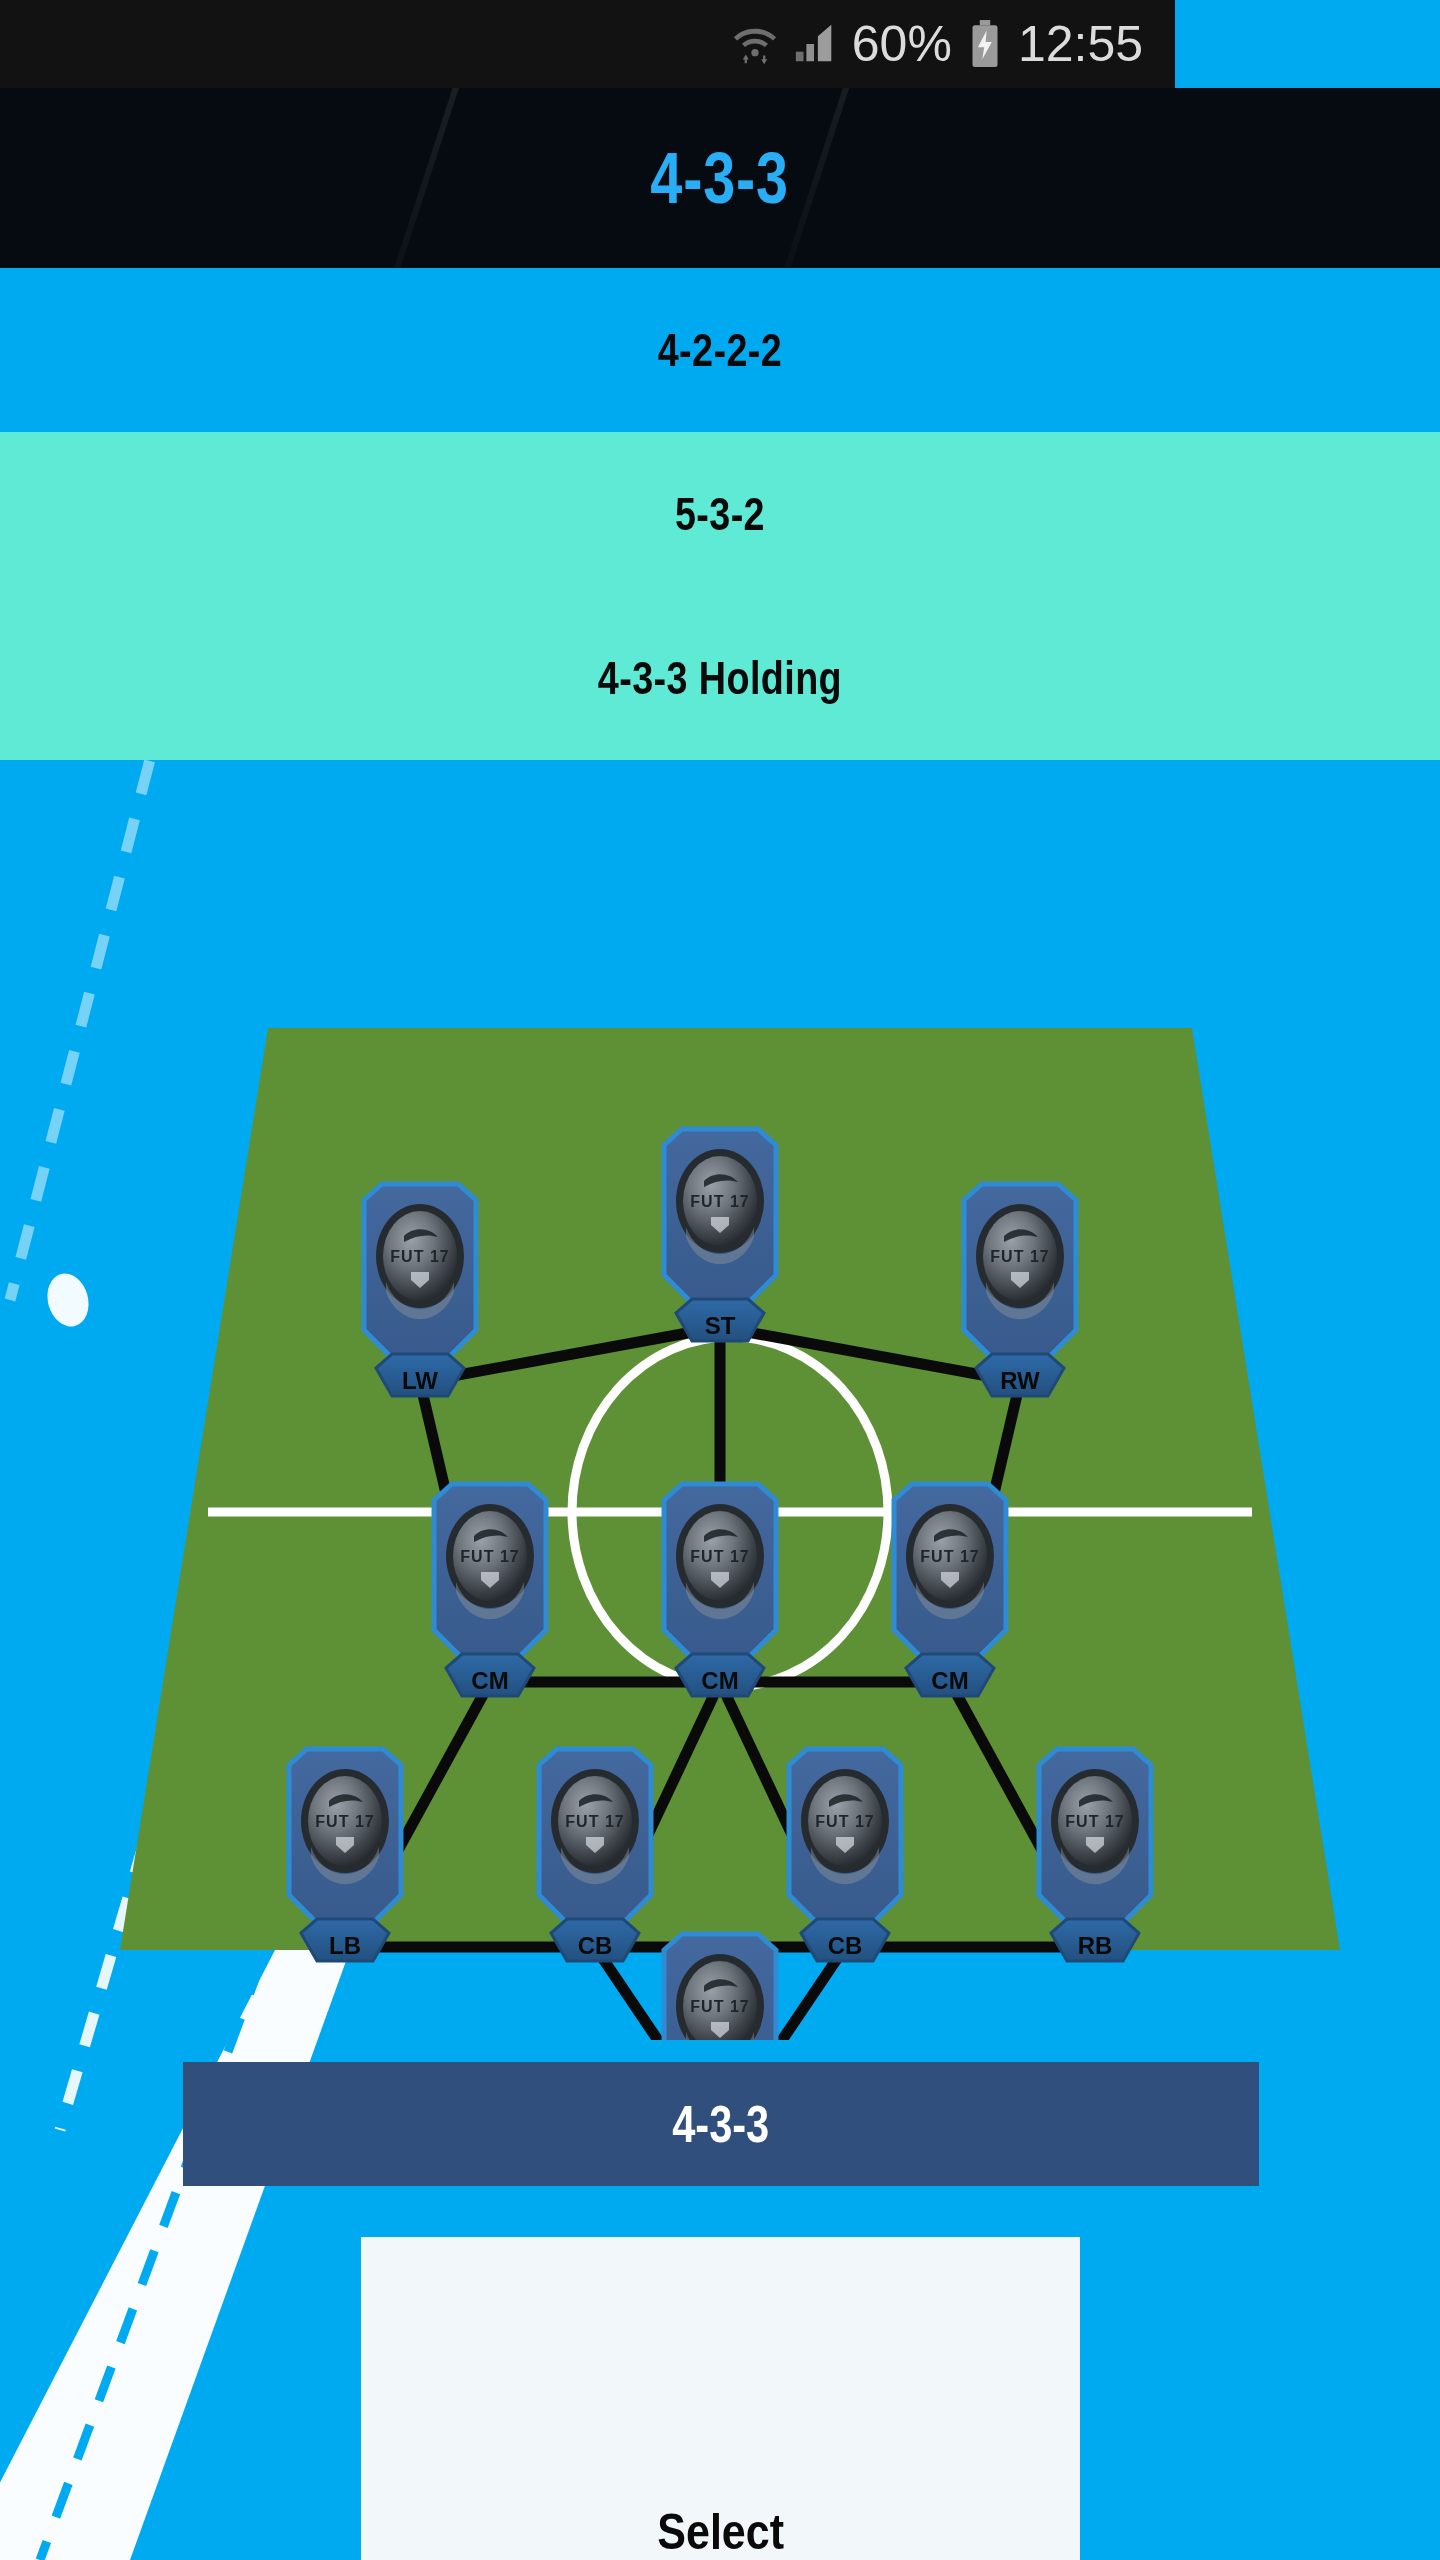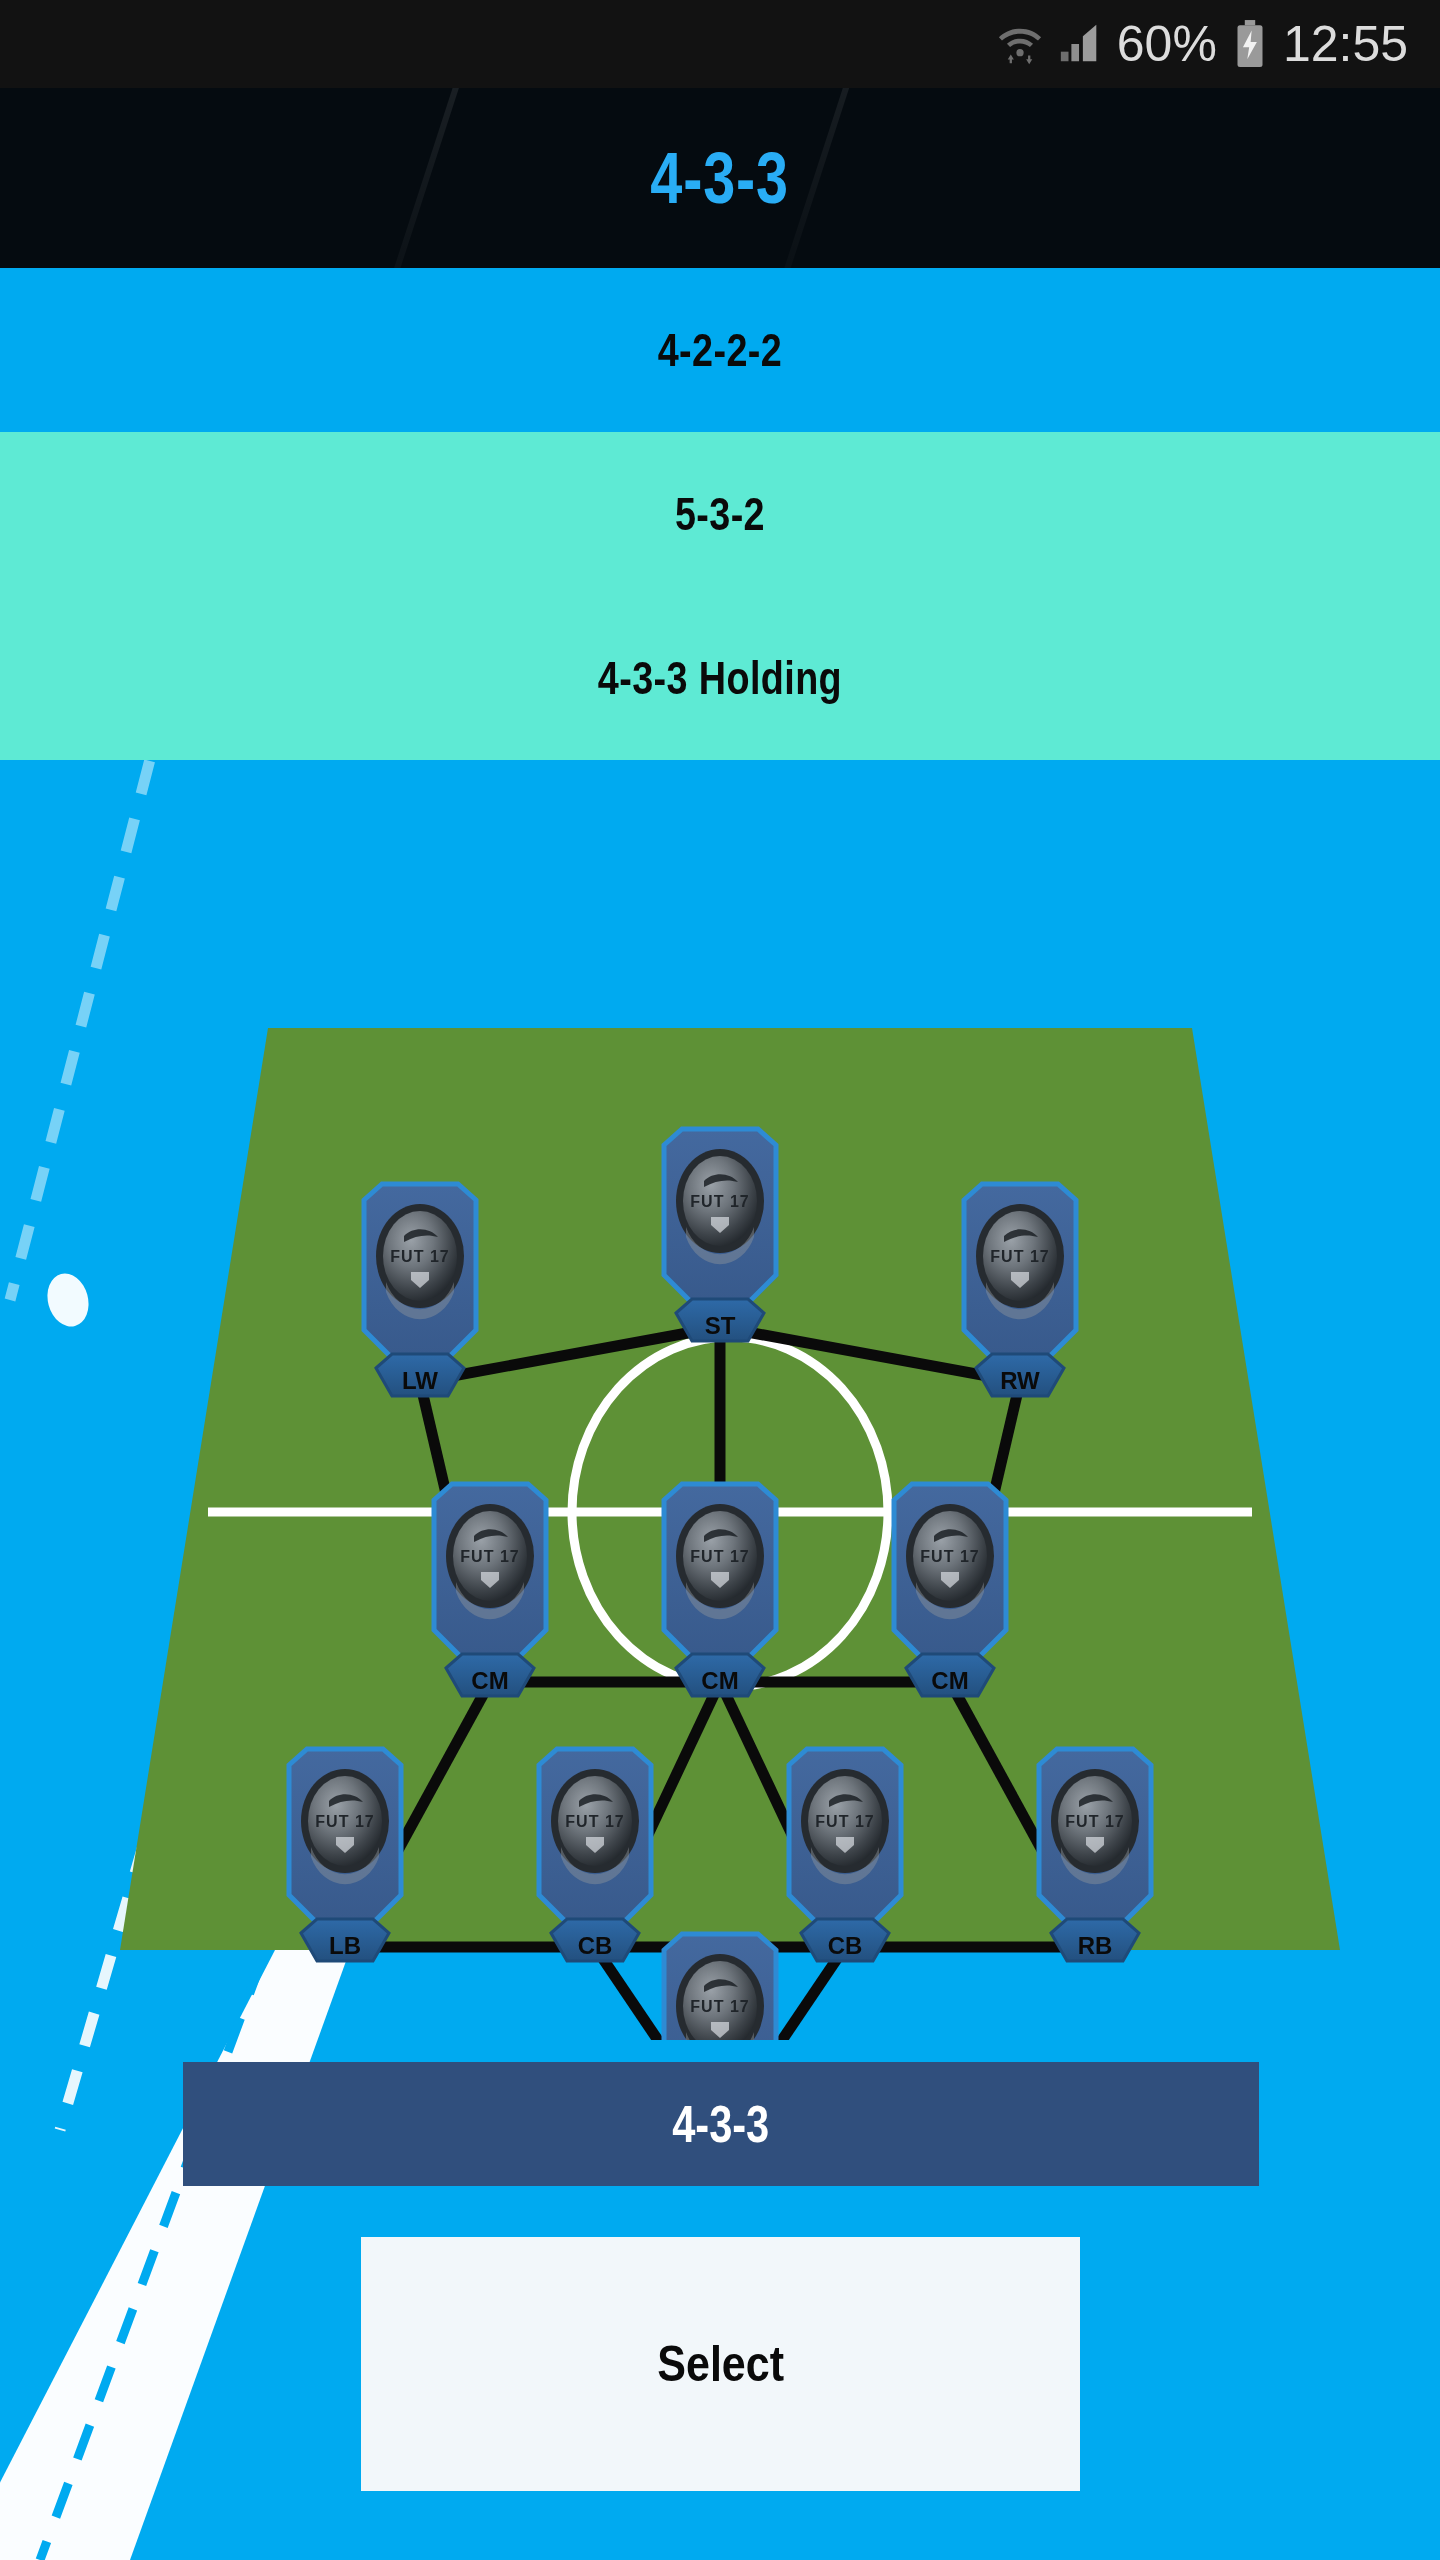--- a/index.html
+++ b/index.html
@@ -15,21 +15,21 @@
     width:1440px; height:2560px;
     background:#00AAF0;
     overflow:hidden;
   }
 
   
   #bg-decor { position:absolute; inset:0; overflow:hidden; pointer-events:none; }
 
   
   #statusbar {
-    position:absolute; left:0; top:0; width:1440px; height:88px;
+    position:absolute; left:0; top:0; width:1175px; height:88px;
     background:#121212;
     display:flex; align-items:center; justify-content:flex-end;
     padding-right:32px; gap:14px;
     z-index:40;
   }
   .sb-icon { display:flex; align-items:center; }
   .sb-text {
     color:#dcdcdc; font-size:50px; font-weight:400;
     letter-spacing:0px; line-height:1;
     font-family:"Liberation Sans", sans-serif;
@@ -89,23 +89,23 @@
     display:flex; align-items:center; justify-content:center;
     z-index:25;
   }
   #selected-btn .lbl {
     color:#ffffff; font-size:52px; font-weight:bold;
     font-family:"Liberation Sans Narrow","Liberation Sans", sans-serif;
     transform:scaleX(0.80); transform-origin:center;
   }
   #select-btn {
     position:absolute; left:361px; top:2237px;
-    width:719px; height:254px;
+    width:719px; height:324px;
     background:#F2F7FA;
-    display:flex; align-items:center; justify-content:center;
+    display:flex; align-items:flex-end; justify-content:center;
     z-index:25;
   }
   #select-btn .lbl {
     color:#0a0a0a; font-size:50px; font-weight:bold;
     font-family:"Liberation Sans Narrow","Liberation Sans", sans-serif;
     transform:scaleX(0.86); transform-origin:center;
   }
 
   
 </style>

